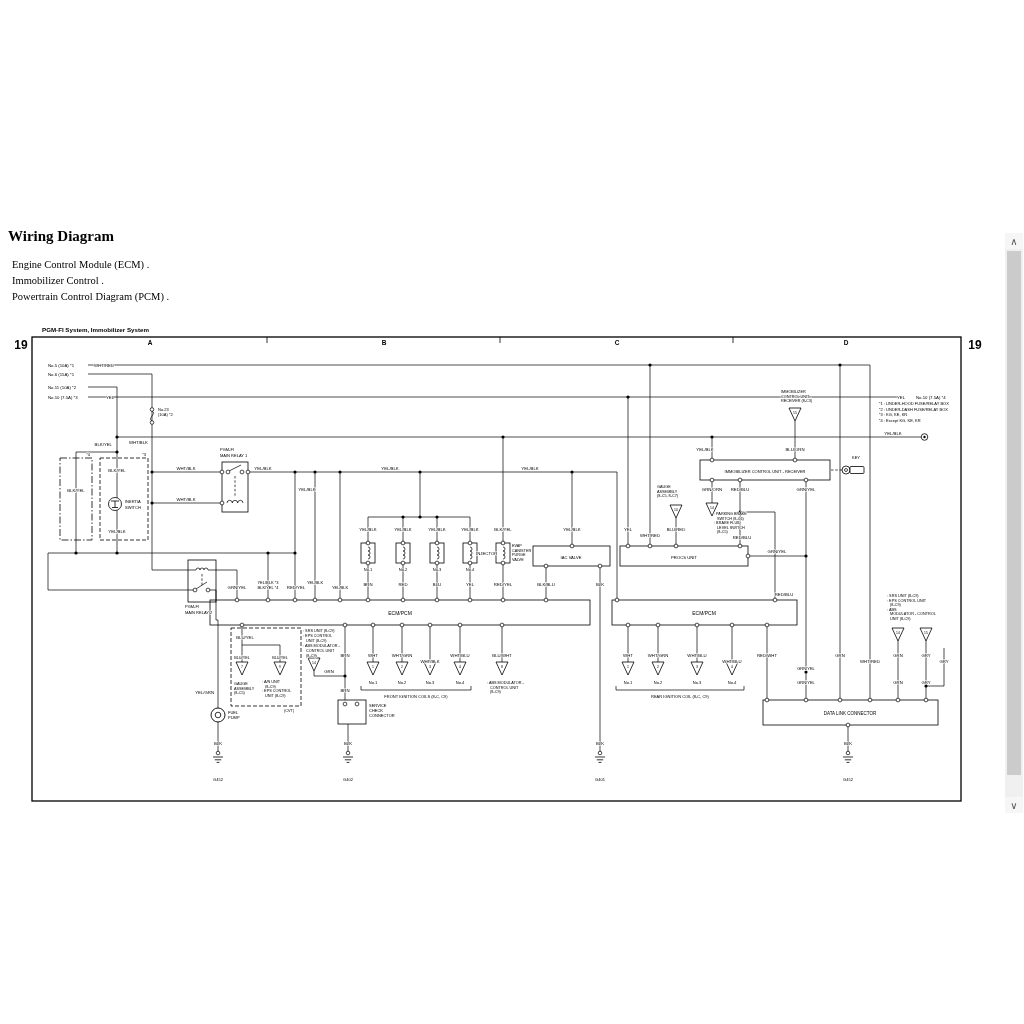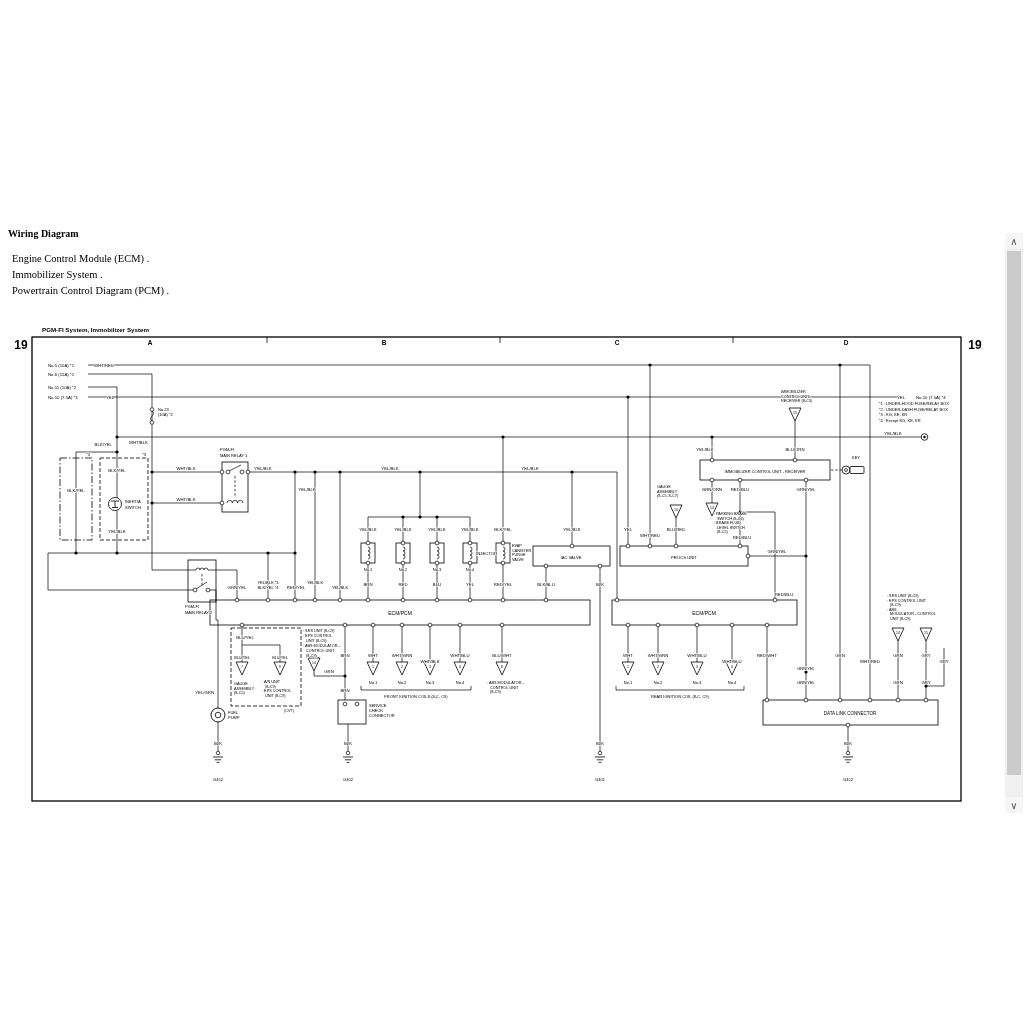--- a/index.html
+++ b/index.html
@@ -1,37 +1,37 @@
 <!DOCTYPE html>
 <html><head>
 <meta charset="utf-8">
 <style>
   html,body{margin:0;padding:0;background:#fff;}
   .page{position:relative;width:1024px;height:1024px;background:#fff;overflow:hidden;
         font-family:"Liberation Sans",sans-serif;}
   .doc-header{position:absolute;left:8px;top:228px;color:#000;}
-  .doc-title{font-family:"Liberation Serif",serif;font-weight:bold;font-size:10px;margin:0 0 14px 0;}
+  .doc-title{font-family:"Liberation Serif",serif;font-weight:bold;font-size:15px;margin:0 0 14px 0;}
   .doc-line{font-family:"Liberation Serif",serif;font-size:10.5px;line-height:12px;margin:4px;}
   svg#wd{position:absolute;left:0;top:0;}
   svg text{font-family:"Liberation Sans",sans-serif;fill:#000;}
   .scrollbar{position:absolute;left:1005px;top:233px;width:18px;height:580px;background:#f0f0f0;}
   .sb-btn{position:absolute;left:0;width:18px;height:16px;display:flex;align-items:center;
           justify-content:center;font-size:10px;color:#555;background:#f6f6f6;cursor:pointer;}
   .sb-up{top:0;} 
   .sb-thumb{position:absolute;left:2px;top:18px;width:14px;background:#cbcbcb;}
 </style>
 </head>
 <body>
 
 <div class="page">
 
   <div class="doc-header">
     <p class="doc-title">Wiring Diagram</p>
     <p class="doc-line">Engine Control Module (ECM) .</p>
-    <p class="doc-line">Immobilizer System .</p>
+    <p class="doc-line">Immobilizer Control .</p>
     <p class="doc-line">Powertrain Control Diagram (PCM) .</p>
   </div>
 
   <svg id="wd" width="1024" height="1024" viewBox="0 0 1024 1024">
       <rect x="32" y="337" width="929" height="464" fill="none" stroke="#000000" stroke-width="1.3"></rect>
       <line x1="267" y1="337" x2="267" y2="343" stroke="#000000" stroke-width="0.8"></line>
       <line x1="500" y1="337" x2="500" y2="343" stroke="#000000" stroke-width="0.8"></line>
       <line x1="733" y1="337" x2="733" y2="343" stroke="#000000" stroke-width="0.8"></line>
       <polyline points="88 365 870 365 870 700" fill="none" stroke="#000000" stroke-width="0.7"></polyline>
       <polyline points="88 374 152 374 152 570 196 570" fill="none" stroke="#000000" stroke-width="0.7"></polyline>

